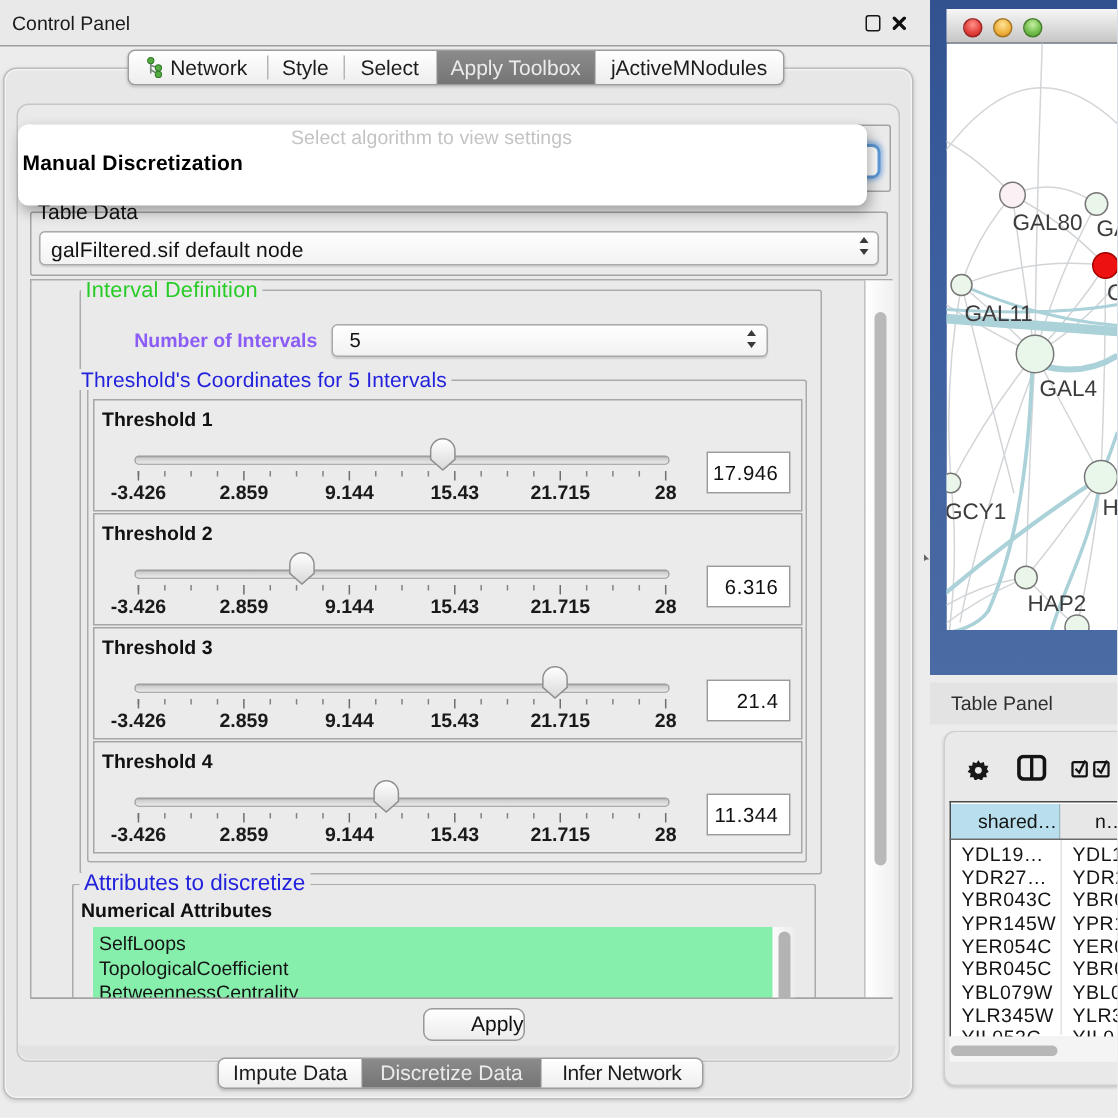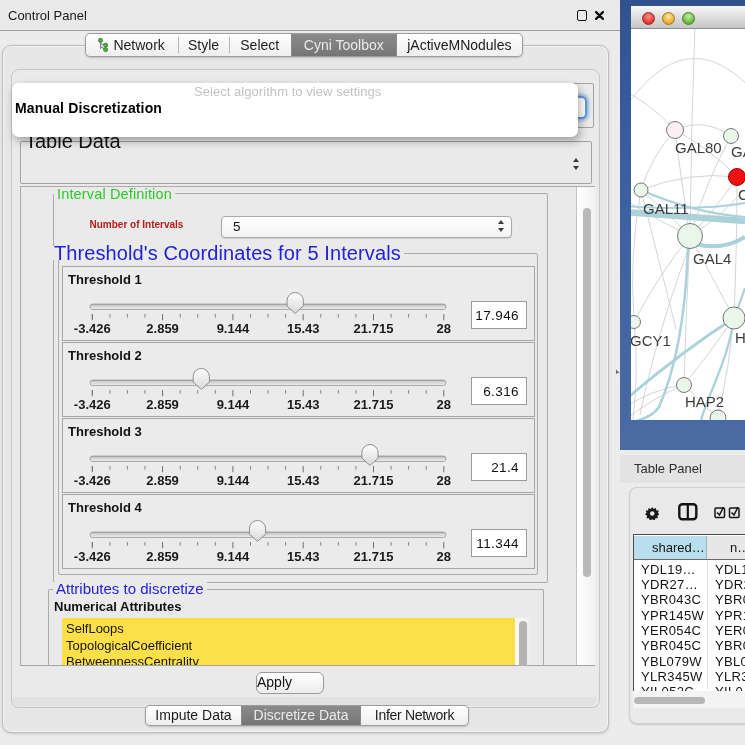--- a/index.html
+++ b/index.html
@@ -1,17 +1,17 @@
 <!DOCTYPE html>
 <html><head><meta charset="utf-8"><style>
 html,body{margin:0;padding:0}
 #root{position:relative;width:745px;height:745px;background:#ececec;font-family:"Liberation Sans",sans-serif;overflow:hidden}
 .abs{position:absolute}
 .grp{position:absolute;border:1px solid #a3a3a3;border-radius:2px}
-.glabel{position:absolute;font-size:20px;letter-spacing:.3px;background:transparent;padding:0 3px;line-height:14px}
+.glabel{position:absolute;font-size:14px;letter-spacing:.3px;background:transparent;padding:0 3px;line-height:14px}
 .combo{position:absolute;background:linear-gradient(#ffffff,#f2f2f2);border:1px solid #a9a9a9;border-radius:4px;font-size:14px;color:#111;box-shadow:0 1px 1px rgba(0,0,0,.12)}
 .combo .txt{position:absolute;left:10px;top:4px}
 .spin{position:absolute;width:7px;height:12px}
 .spin:before{content:"";position:absolute;left:0;top:0;border:3.5px solid transparent;border-bottom:4px solid #3a3a3a;border-top:none}
 .spin:after{content:"";position:absolute;left:0;bottom:0;border:3.5px solid transparent;border-top:4px solid #3a3a3a;border-bottom:none}
 .tabstrip{position:absolute;background:linear-gradient(#ffffff,#eeeeee);border:1px solid #9d9d9d;border-radius:5px;box-shadow:0 1px 2px rgba(0,0,0,.18)}
 .tab{position:absolute;top:0;height:100%;font-size:14px;color:#1c1c1c;text-align:center;line-height:22px}
 .tab.sel{background:linear-gradient(#8b8b8b,#757575);color:#ebebeb}
 .tabsep{position:absolute;top:3px;bottom:3px;width:1px;background:#b5b5b5}
 .vbox{position:absolute;width:56px;height:28px;background:#fff;border:1px solid #9b9b9b;font-size:13.5px;letter-spacing:.4px;color:#111;text-align:right;line-height:28px;padding-right:7px;box-sizing:border-box}
@@ -26,52 +26,55 @@
 <div class="abs" style="left:577px;top:10px;width:8px;height:9px;border:1.6px solid #161616;border-radius:2px"></div>
 <svg class="abs" style="left:595px;top:11px" width="9" height="9" viewBox="0 0 9 9">
       <path d="M1.1 1.1 L7.9 7.9 M7.9 1.1 L1.1 7.9" stroke="#101010" stroke-width="2.3" stroke-linecap="round"></path>
     </svg>
 
 <div class="abs" style="left:2px;top:45px;width:605px;height:686px;background:#e7e7e7;border:1px solid #bdbdbd;border-radius:9px;box-shadow:inset 0 0 0 1px rgba(255,255,255,.5), 0 1px 3px rgba(0,0,0,.15)"></div>
 
 <div class="abs" style="left:11px;top:69px;width:587px;height:637px;background:#eaeaea;border:1px solid #c6c6c6;border-radius:8px"></div>
 
 <div class="tabstrip" style="left:85px;top:33px;width:436px;height:22px">
-  <div class="tab sel" style="left:204.8px;width:106px;border-left:1px solid #8a8a8a;border-right:1px solid #8a8a8a;box-sizing:border-box">Cyni Toolbox</div>
+  <div class="tab sel" style="left:204.8px;width:106px;border-left:1px solid #8a8a8a;border-right:1px solid #8a8a8a;box-sizing:border-box">Apply Toolbox</div>
   <div class="tab" style="left:0;width:92.3px;padding-left:14px;box-sizing:border-box">Network</div>
   <div class="tab" style="left:92.3px;width:50.4px">Style</div>
   <div class="tab" style="left:142.7px;width:62.1px">Select</div>
   <div class="tab" style="left:310.8px;width:125.2px">jActiveMNodules</div>
   <div class="tabsep" style="left:92.3px"></div>
   <div class="tabsep" style="left:142.7px"></div>
   <svg class="abs" style="left:11px;top:3px" width="13" height="16" viewBox="0 0 13 16">
     <path d="M3.5 4 L3.5 12 M3.5 6.5 L8 8.2 M3.5 9.5 L8 12.2" stroke="#7a8a7a" stroke-width="1.1" fill="none"></path>
     <circle cx="3.5" cy="3.4" r="2.1" fill="#55aa44" stroke="#2f7a25" stroke-width=".7"></circle>
     <circle cx="8.6" cy="8.2" r="2.1" fill="#55aa44" stroke="#2f7a25" stroke-width=".7"></circle>
     <circle cx="8.6" cy="12.6" r="2.1" fill="#55aa44" stroke="#2f7a25" stroke-width=".7"></circle>
   </svg>
 </div>
 
 <div class="grp" style="left:20px;top:83px;width:572px;height:43px"></div>
 
 <div class="abs" style="left:25px;top:96px;width:562px;height:23px;border-radius:5.5px;background:#fff;border:2px solid #5e9ad6;box-shadow:0 0 3px 1.5px rgba(100,155,220,.6);box-sizing:border-box"></div>
 
 <div class="grp" style="left:20px;top:141px;width:570px;height:41px"></div>
 <div class="glabel" style="left:22px;top:134px;color:#111;letter-spacing:0">Table Data</div>
+<div class="combo" style="left:26px;top:153.5px;width:558px;height:21.5px">
+      <span class="txt" style="left:7px;top:3px;font-size:14px;letter-spacing:.15px">galFiltered.sif default node</span>
+    </div>
 <div class="spin" style="left:572.5px;top:158px"></div>
 
 <div class="abs" style="left:20px;top:186px;width:575px;height:480px;border:1px solid #ababab;background:#eaeaea;box-sizing:border-box"></div>
 
 <div class="abs" style="left:576px;top:187px;width:19px;height:478px;background:linear-gradient(90deg,#ffffff,#f0f0f0);border-left:1px solid #c2c2c2"></div>
 <div class="abs" style="left:582.5px;top:208px;width:8.5px;height:369px;background:#b9b9b9;border-radius:4.5px"></div>
 
 <div class="grp" style="left:53px;top:193px;width:493px;height:388px;border-color:#ababab"></div>
 <div class="glabel" style="left:54px;top:187px;color:#28cc28;background:#eaeaea;letter-spacing:.15px;font-size:14.5px">Interval Definition</div>
 
-<div class="abs" style="left:89.5px;top:218.5px;font-size:10px;font-weight:bold;color:#b91c1c">Number of Intervals</div>
+<div class="abs" style="left:89.5px;top:218.5px;font-size:13px;font-weight:bold;color:#8b5cf6">Number of Intervals</div>
 <div class="combo" style="left:221px;top:216px;width:288.5px;height:20px">
       <span class="txt" style="left:11px;top:2px;font-size:13.5px">5</span>
     </div>
 <div class="spin" style="left:498px;top:220px"></div>
 
 <div class="grp" style="left:58px;top:253px;width:478px;height:320px;border-color:#ababab"></div>
 <div class="glabel" style="left:51px;top:245.5px;color:#2222dd;background:#eaeaea;letter-spacing:.1px">Threshold's Coordinates for 5 Intervals</div>
 
 <div class="thr" style="top:266px">
       <b>Threshold 1</b>
@@ -134,30 +137,30 @@
 <svg width="469" height="71" viewBox="0 0 469 71" style="position:absolute;left:0;top:0">
         <use href="#scale"></use>
         <use href="#thumb" x="194.5" y="41"></use>
       </svg>
 <div class="vbox" style="left:408px;top:34px">11.344</div>
 </div>
 
 <div class="grp" style="left:48px;top:589px;width:494px;height:76px;border-bottom:none;border-color:#ababab"></div>
 <div class="glabel" style="left:53px;top:582px;color:#2222dd;background:#eaeaea;letter-spacing:0;font-size:15px">Attributes to discretize</div>
 <div class="abs" style="left:54px;top:599px;font-size:13px;font-weight:bold;color:#111">Numerical Attributes</div>
-<div class="abs" style="left:62px;top:618px;width:468px;height:48px;background:#fde047;overflow:hidden">
+<div class="abs" style="left:62px;top:618px;width:468px;height:48px;background:#86efac;overflow:hidden">
 <div class="abs row" style="left:4px;top:3px">SelfLoops</div>
 <div class="abs row" style="left:4px;top:19.5px">TopologicalCoefficient</div>
 <div class="abs row" style="left:4px;top:36px">BetweennessCentrality</div>
 </div>
 <div class="abs" style="left:515px;top:618px;width:15px;height:48px;background:linear-gradient(90deg,#fbfbfb,#ededed)"></div>
 <div class="abs" style="left:20.5px;top:665px;width:574px;height:1.2px;background:#a3a3a3"></div>
 <div class="abs" style="left:518.5px;top:621px;width:8.5px;height:45px;background:#b3b3b3;border-radius:4px 4px 0 0"></div>
 
-<div class="abs" style="left:256px;top:672px;width:66px;height:20px;background:linear-gradient(#ffffff,#ececec);border:1px solid #9a9a9a;border-radius:6px;font-size:14px;color:#111;text-align:left;line-height:19px">Apply</div>
+<div class="abs" style="left:282px;top:672px;width:66px;height:20px;background:linear-gradient(#ffffff,#ececec);border:1px solid #9a9a9a;border-radius:6px;font-size:14px;color:#111;text-align:right;line-height:19px">Apply</div>
 <div class="abs" style="left:12px;top:697px;width:585px;height:9px;background:#e2e2e2;border-radius:0 0 8px 8px"></div>
 
 <div class="tabstrip" style="left:145px;top:705px;width:322px;height:19px">
   <div class="tab sel" style="left:95px;width:120px;line-height:19px;border-left:1px solid #8a8a8a;border-right:1px solid #8a8a8a;box-sizing:border-box">Discretize Data</div>
   <div class="tab" style="left:0;width:95px;line-height:19px">Impute Data</div>
   <div class="tab" style="left:215px;width:107px;line-height:19px;letter-spacing:-.3px">Infer Network</div>
 </div>
 
 <div class="abs" style="left:11.5px;top:82.5px;width:566px;height:54px;background:#fff;border-radius:7px;box-shadow:2px 4px 9px rgba(0,0,0,.32)"></div>
 <div class="abs" style="left:11.5px;top:82.5px;width:566px;height:10px;background:rgba(255,255,255,.88);border-radius:7px 7px 0 0"></div>

